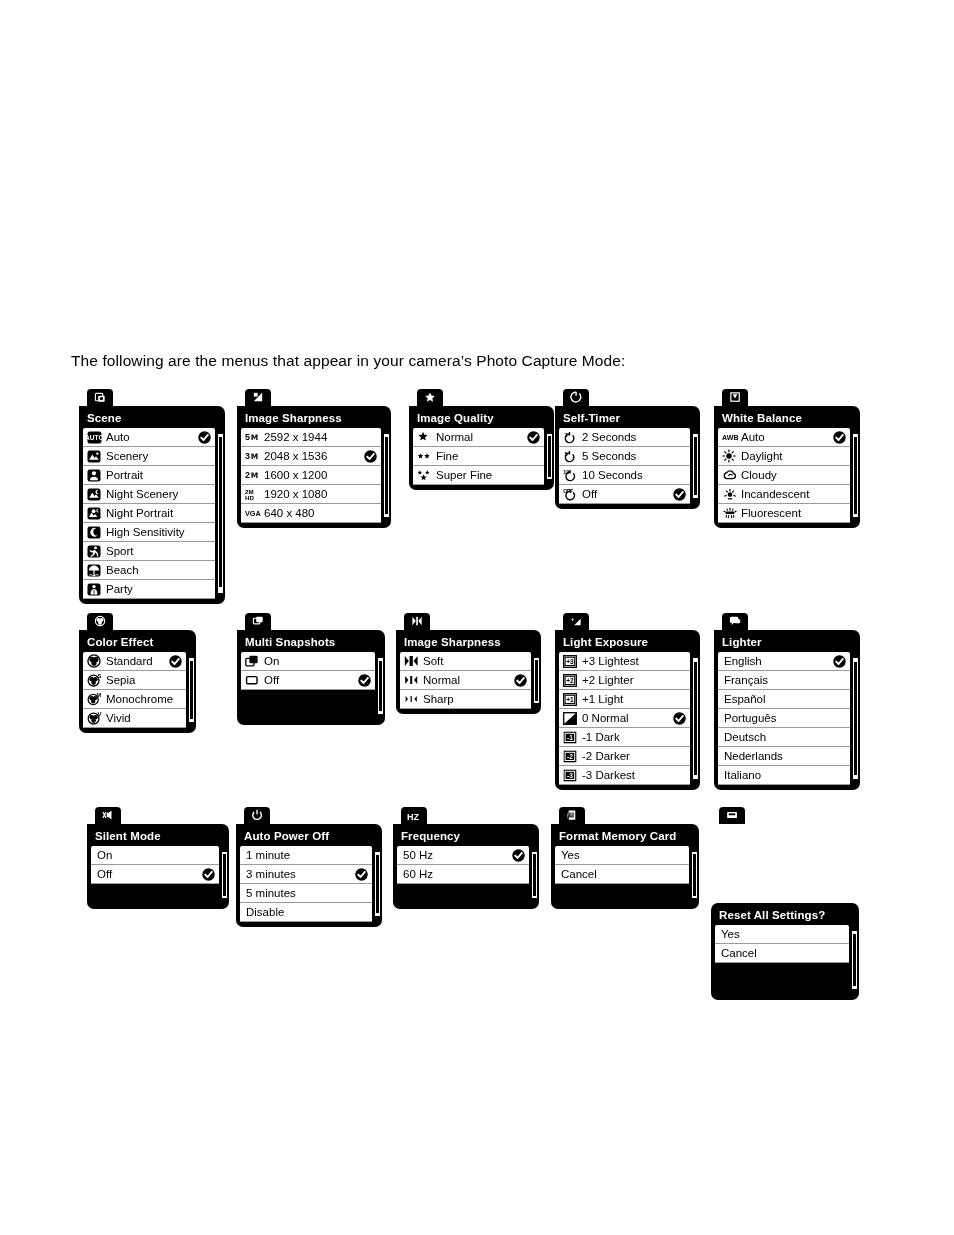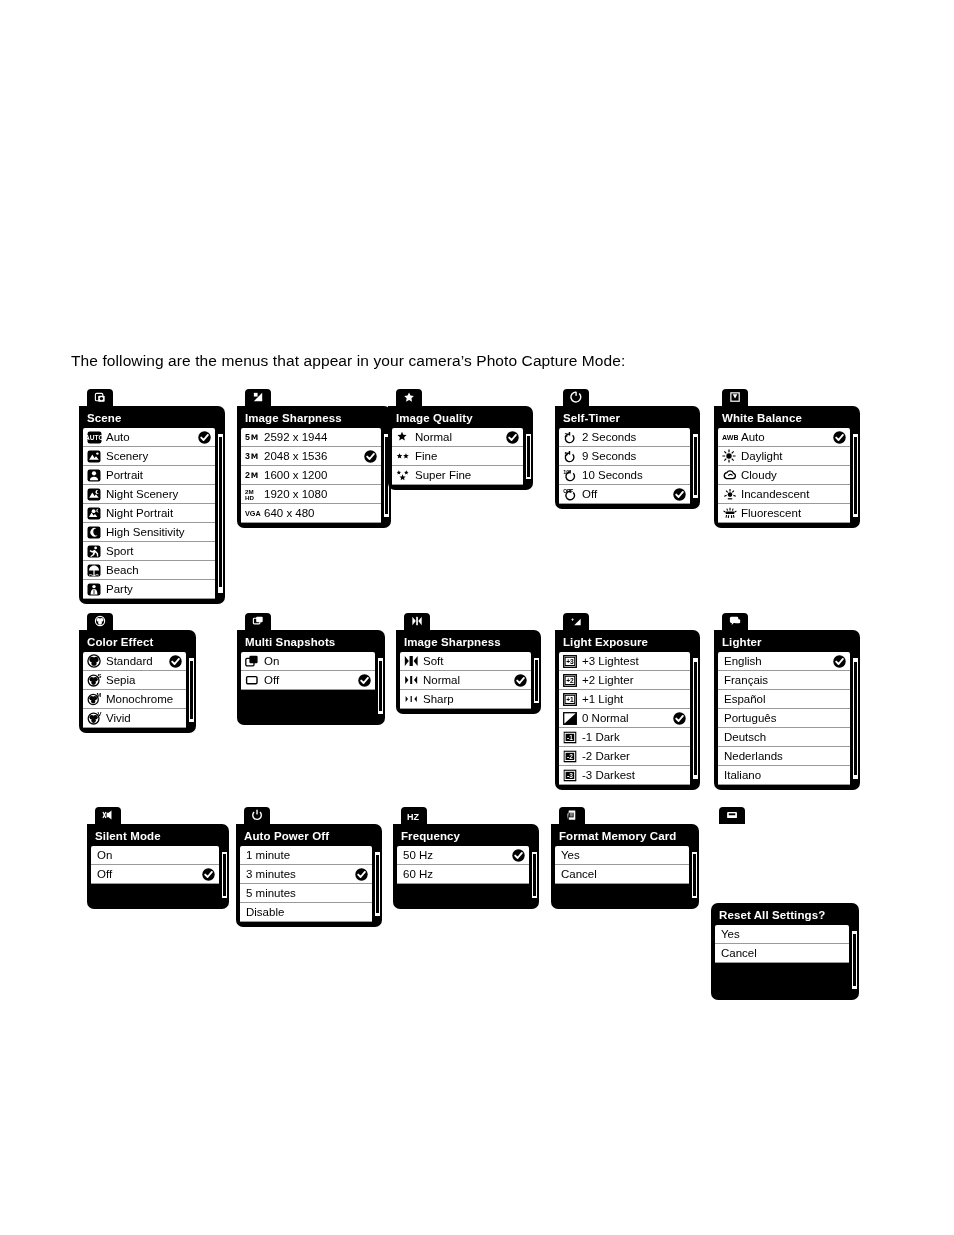--- a/index.html
+++ b/index.html
@@ -329,21 +329,21 @@
               </span>
               <span class="arw">
                 <svg width="7" height="5" viewBox="0 0 7 5">
                   <path d="M3.5 5 L0 0 L7 0 Z" fill="#000"></path>
                 </svg>
               </span>
             </div>
           </div>
         </div>
       </div>
-      <div class="menu" style="left: 388px; top: 389px; width: 145px;">
+      <div class="menu" style="left: 409px; top: 389px; width: 145px;">
         <div class="tab">
           <span>
             <svg width="13" height="13" viewBox="0 0 14 14">
               <path d="M6.5 1.6 L8.1 4.9 L11.7 5.4 L9.1 7.9 L9.7 11.5 L6.5 9.8 L3.3 11.5 L3.9 7.9 L1.3 5.4 L4.9 4.9 Z" fill="#fff"></path>
             </svg>
           </span>
         </div>
         <div class="panel tl0">
           <div class="title">Image Quality</div>
           <div class="rows">
@@ -421,21 +421,21 @@
               <span class="lbl">2 Seconds</span>
             </div>
             <div class="row ">
               <span class="ico">
                 <svg width="15" height="13" viewBox="0 0 15 13">
                   <text x="1.4" y="5.6" font-size="6" font-weight="bold" font-family="Liberation Sans, sans-serif" fill="#000">5</text>
                   <path d="M9.6 4.2 A4.3 4.3 0 1 1 6.6 3" fill="none" stroke="#000" stroke-width="1.4"></path>
                   <path d="M6.5 1 L6.5 4.6" stroke="#000" stroke-width="1.4"></path>
                 </svg>
               </span>
-              <span class="lbl">9 Seconds</span>
+              <span class="lbl">5 Seconds</span>
             </div>
             <div class="row ">
               <span class="ico">
                 <svg width="16" height="13" viewBox="0 0 16 13">
                   <text x="0.2" y="5.4" font-size="5.4" font-weight="bold" font-family="Liberation Sans, sans-serif" fill="#000">10</text>
                   <path d="M10.2 4.2 A4.3 4.3 0 1 1 7.2 3" fill="none" stroke="#000" stroke-width="1.4"></path>
                   <path d="M7.1 1 L7.1 4.6" stroke="#000" stroke-width="1.4"></path>
                 </svg>
               </span>
               <span class="lbl">10 Seconds</span>

